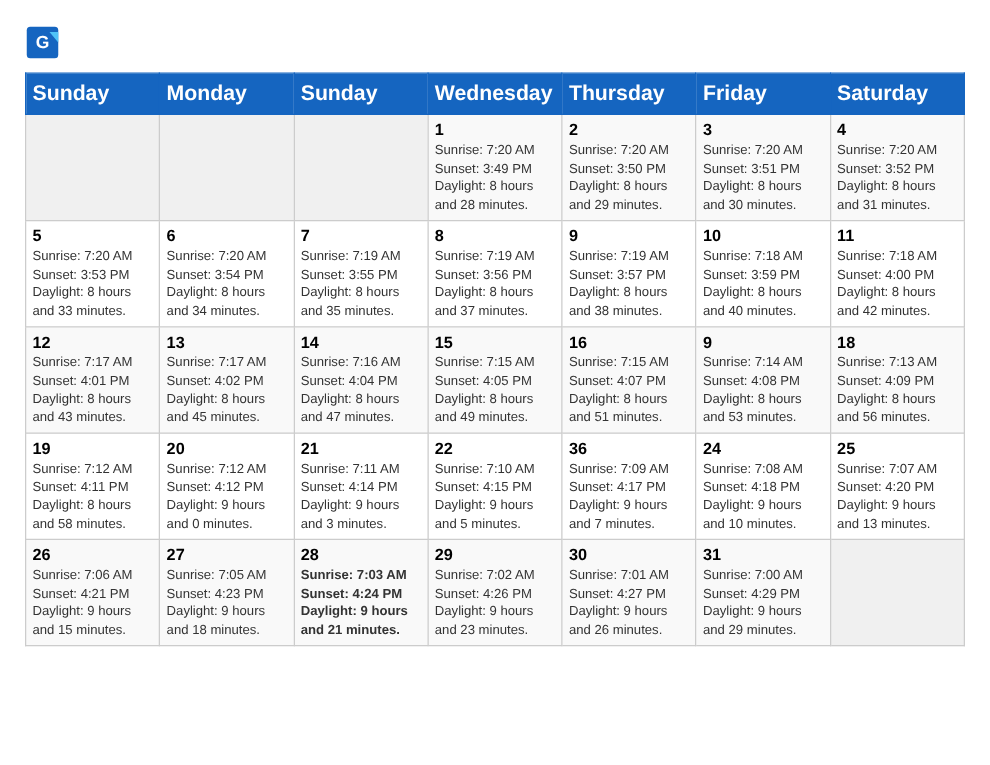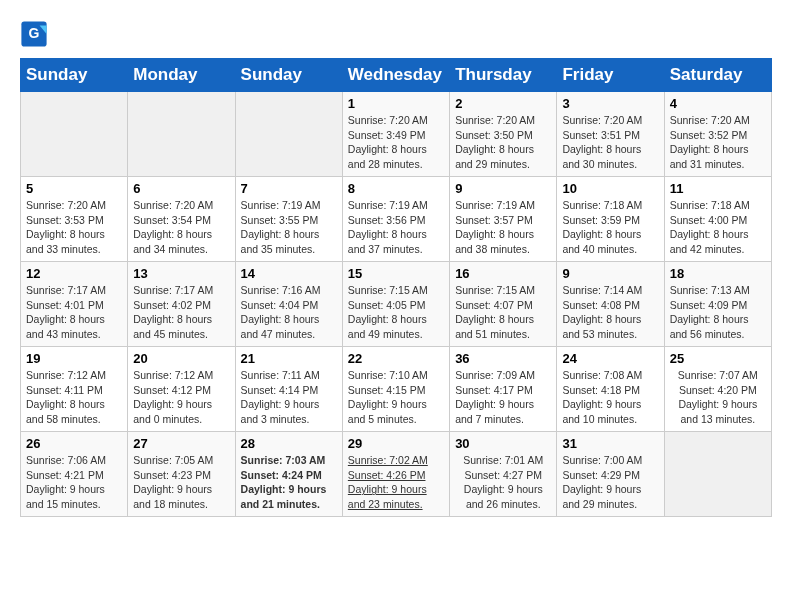--- a/index.html
+++ b/index.html
@@ -268,21 +268,21 @@
 Daylight: 9 hours and 7 minutes.</div>
         </td>
         <td>
           <span class="day-number">24</span>
           <div class="day-info" style="white-space: pre-line;">Sunrise: 7:08 AM
 Sunset: 4:18 PM
 Daylight: 9 hours and 10 minutes.</div>
         </td>
         <td>
           <span class="day-number">25</span>
-          <div class="day-info" style="white-space: pre-line; text-align: center;">Sunrise: 7:07 AM
+          <div class="day-info" style="white-space: pre-line;">Sunrise: 7:07 AM
 Sunset: 4:20 PM
 Daylight: 9 hours and 13 minutes.</div>
         </td>
       </tr>
       <tr>
         <td>
           <span class="day-number">26</span>
           <div class="day-info" style="white-space: pre-line;">Sunrise: 7:06 AM
 Sunset: 4:21 PM
 Daylight: 9 hours and 15 minutes.</div>
@@ -294,27 +294,27 @@
 Daylight: 9 hours and 18 minutes.</div>
         </td>
         <td>
           <span class="day-number">28</span>
           <div class="day-info" style="white-space: pre-line; font-weight: bold;">Sunrise: 7:03 AM
 Sunset: 4:24 PM
 Daylight: 9 hours and 21 minutes.</div>
         </td>
         <td>
           <span class="day-number">29</span>
-          <div class="day-info" style="white-space: pre-line; text-decoration: underline;">Sunrise: 7:02 AM
+          <div class="day-info" style="white-space: pre-line;">Sunrise: 7:02 AM
 Sunset: 4:26 PM
 Daylight: 9 hours and 23 minutes.</div>
         </td>
         <td>
           <span class="day-number">30</span>
-          <div class="day-info" style="white-space: pre-line; text-align: center;">Sunrise: 7:01 AM
+          <div class="day-info" style="white-space: pre-line;">Sunrise: 7:01 AM
 Sunset: 4:27 PM
 Daylight: 9 hours and 26 minutes.</div>
         </td>
         <td>
           <span class="day-number">31</span>
           <div class="day-info" style="white-space: pre-line;">Sunrise: 7:00 AM
 Sunset: 4:29 PM
 Daylight: 9 hours and 29 minutes.</div>
         </td>
         <td class="empty-cell"></td>

